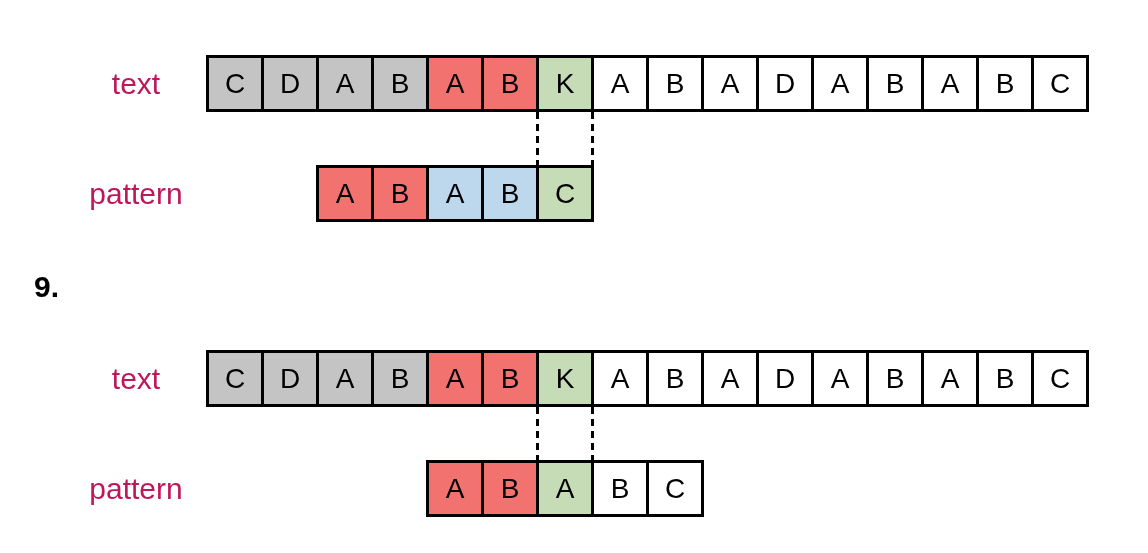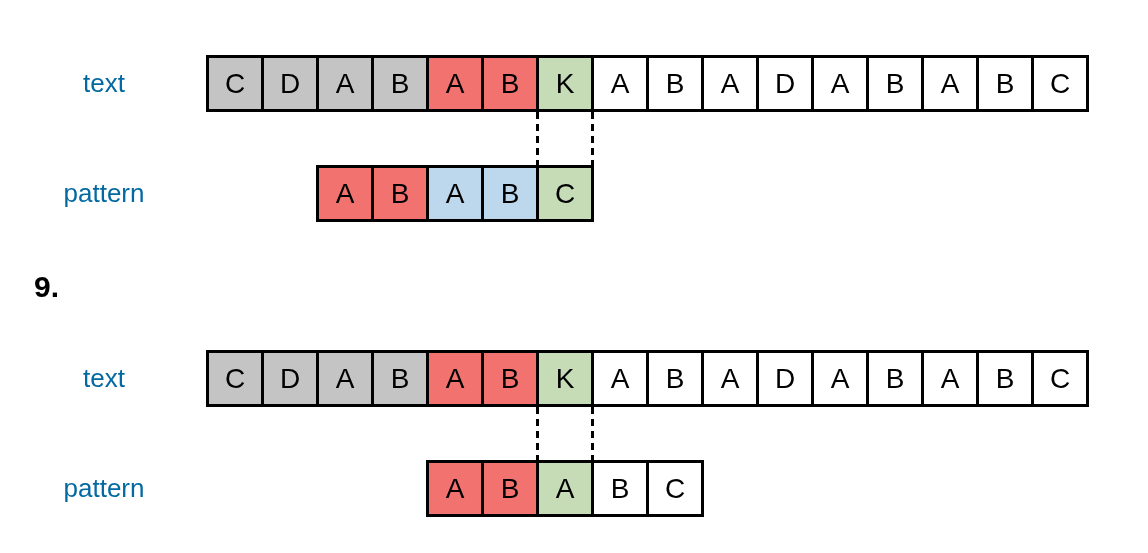--- a/index.html
+++ b/index.html
@@ -22,28 +22,28 @@
     display: flex;
     align-items: center;
     justify-content: center;
     font-size: 28px;
     line-height: 1;
     color: #000;
   }
   .cell:first-child { margin-left: 0; }
   .row-label {
     position: absolute;
-    left: 24px;
+    left: 56px;
     width: 160px;
     height: 57px;
     display: flex;
     align-items: center;
     justify-content: center;
-    font-size: 26px;
-    color: #0369a1;
+    font-size: 30px;
+    color: #be185d;
   }
   .dash-line {
     position: absolute;
     width: 3px;
     background: repeating-linear-gradient(to bottom, #000 0 7px, transparent 7px 12px);
   }
   .step-label {
     position: absolute;
     left: 34px;
     top: 270px;

